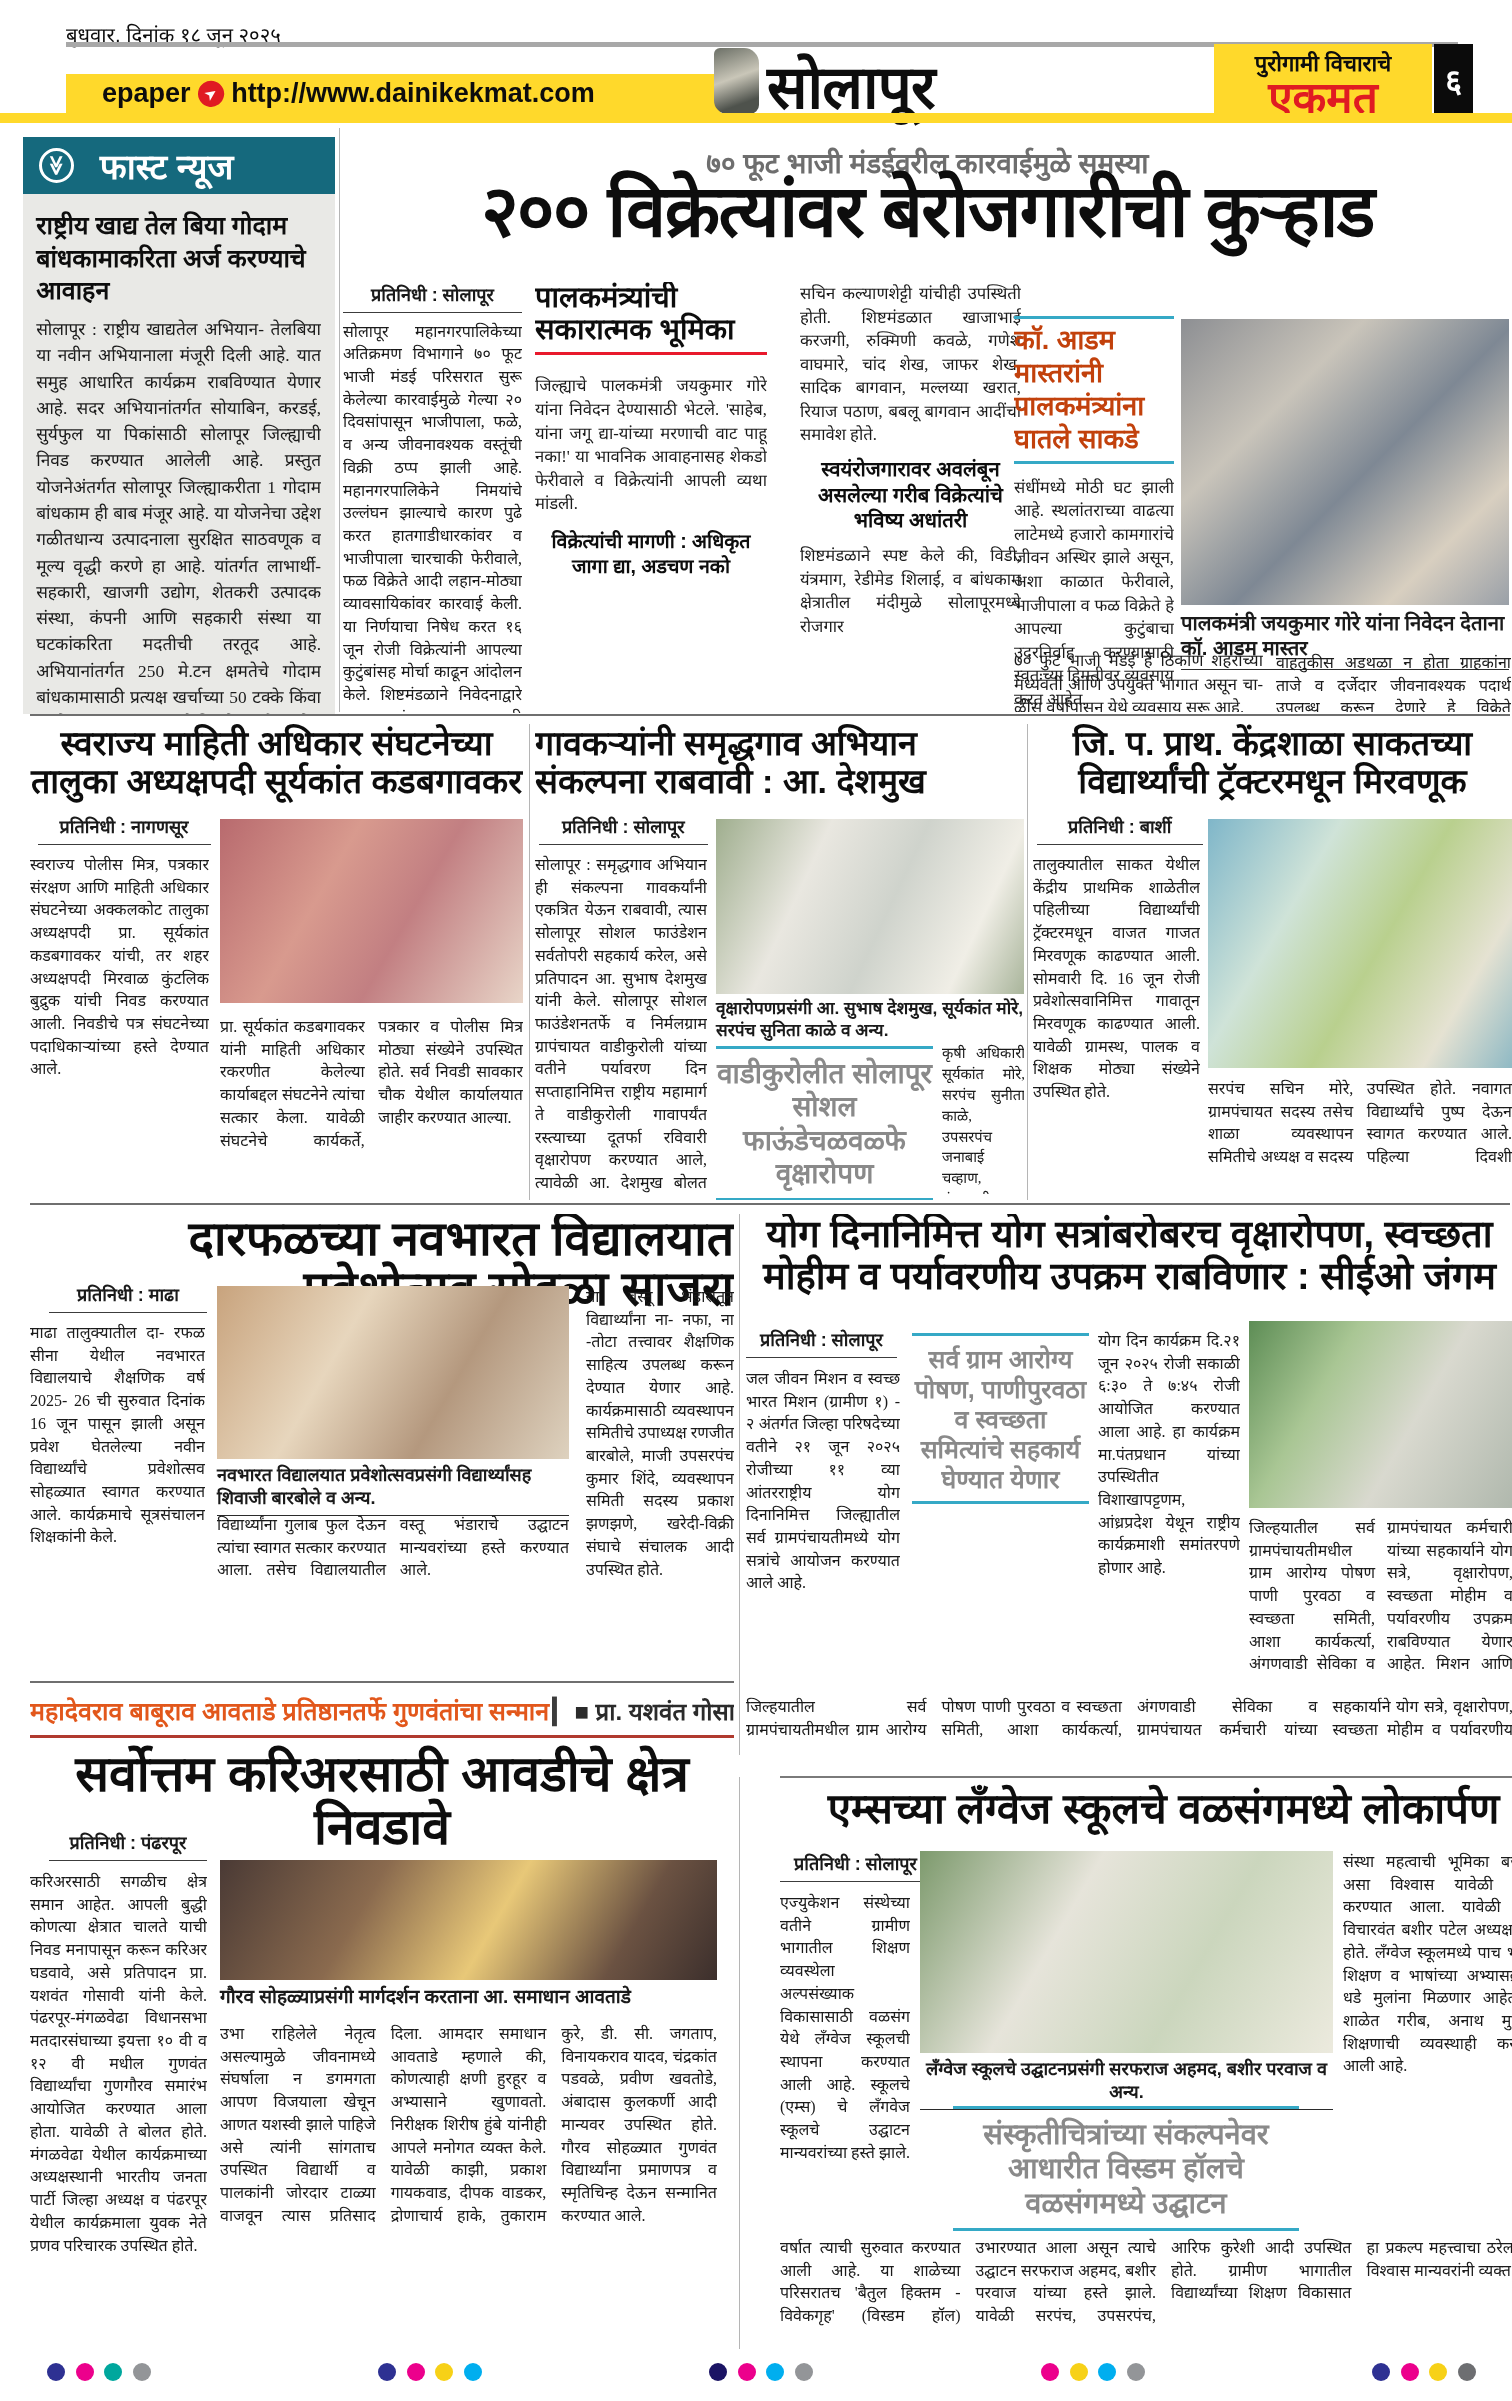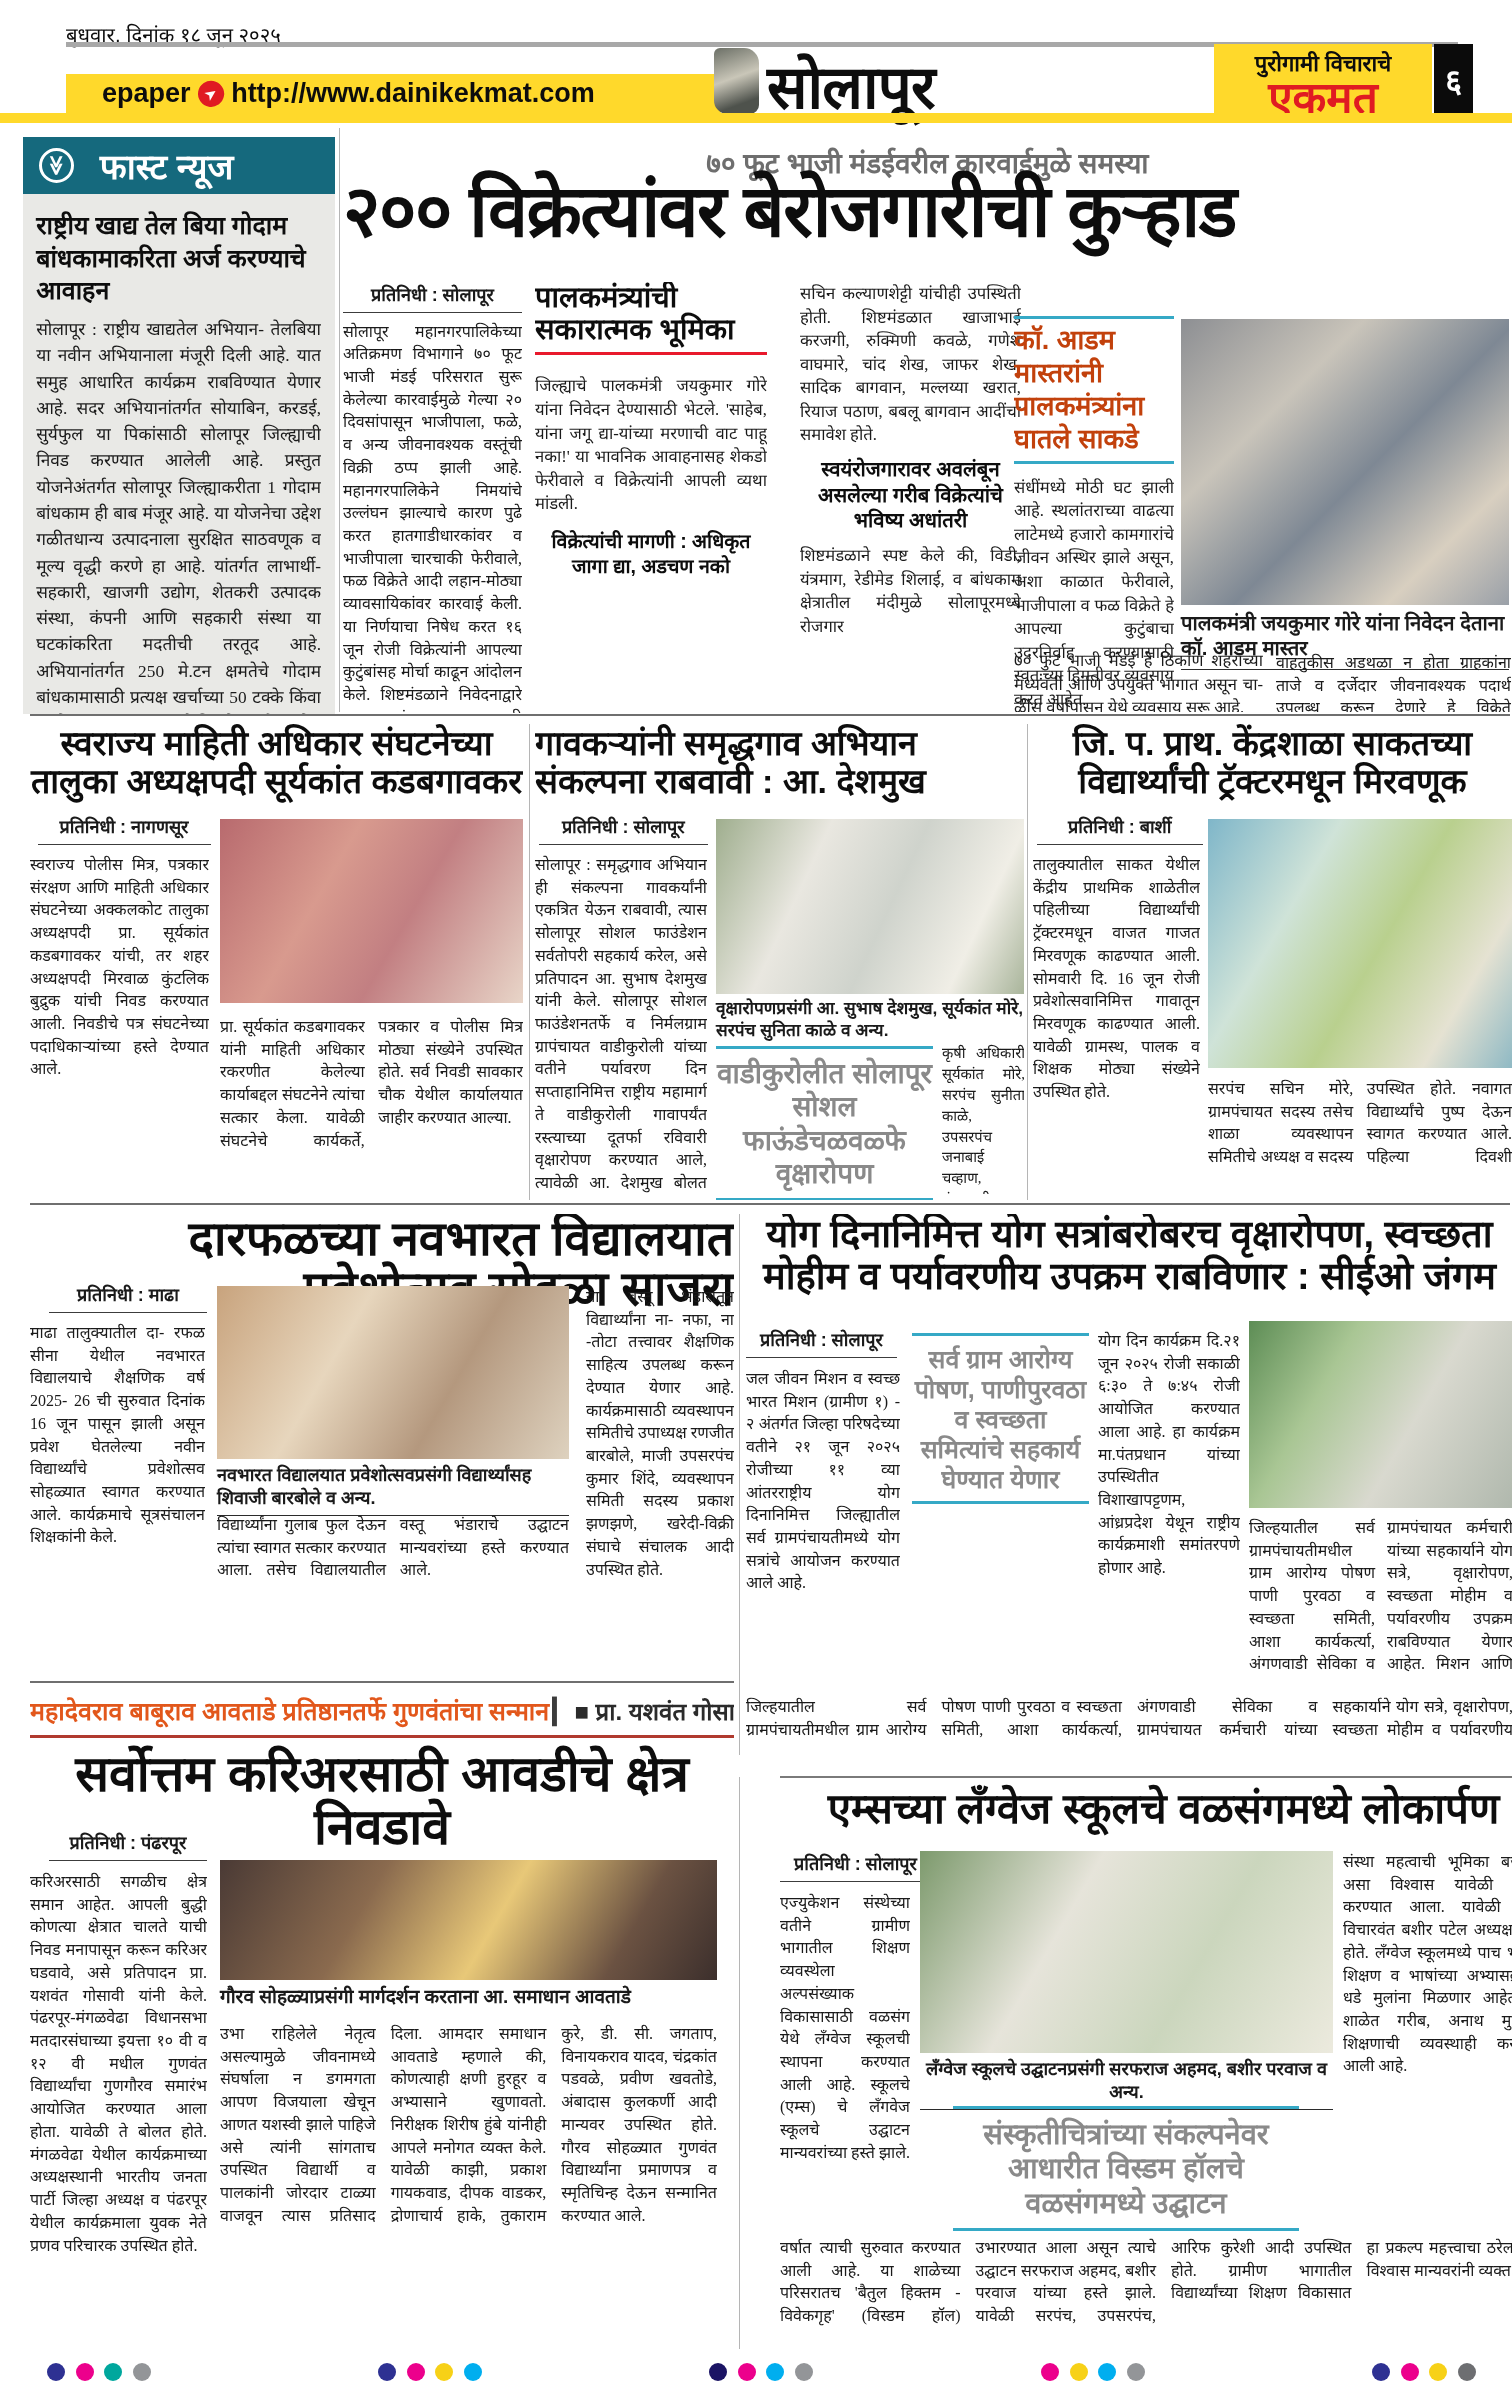--- a/index.html
+++ b/index.html
@@ -65,21 +65,21 @@
     <span class="hd" style="color:#fff;font-size:35px;margin-left:25.6px;">फास्ट न्यूज</span>
   </div>
   <div style="height:520px;background:#e9e9e6;padding:15px 13.6px;overflow:hidden;">
     <div class="hd" style="font-size:25px;line-height:1.3;margin-bottom:10.5px;">राष्ट्रीय खाद्य तेल बिया गोदाम बांधकामाकरिता अर्ज करण्याचे आवाहन</div>
     <div class="bodytxt" style="font-size:17.3px;line-height:1.52;height:422px;">सोलापूर : राष्ट्रीय खाद्यतेल अभियान- तेलबिया या नवीन अभियानाला मंजूरी दिली आहे. यात समुह आधारित कार्यक्रम राबविण्यात येणार आहे. सदर अभियानांतर्गत सोयाबिन, करडई, सुर्यफुल या पिकांसाठी सोलापूर जिल्ह्याची निवड करण्यात आलेली आहे. प्रस्तुत योजनेअंतर्गत सोलापूर जिल्ह्याकरीता 1 गोदाम बांधकाम ही बाब मंजूर आहे. या योजनेचा उद्देश गळीतधान्य उत्पादनाला सुरक्षित साठवणूक व मूल्य वृद्धी करणे हा आहे. यांतर्गत लाभार्थी- सहकारी, खाजगी उद्योग, शेतकरी उत्पादक संस्था, कंपनी आणि सहकारी संस्था या घटकांकरिता मदतीची तरतूद आहे. अभियानांतर्गत 250 मे.टन क्षमतेचे गोदाम बांधकामासाठी प्रत्यक्ष खर्चाच्या 50 टक्के किंवा रुपये 12.50 लाख यापैकी जे कमी असेल त्याप्रमाणे अनुदान अनुज्ञेय राहील. सदर बाब बँक कर्जाशी निगडीत असून इच्छूक अर्जदार यांनी शासनाच्या राष्ट्रीय खाद्यतेल अभियानाच्या संकेतस्थळावर अर्ज करावेत. अधिक माहितीसाठी जिल्हा अधिक्षक कृषी अधिकारी कार्यालयाशी संपर्क साधावा असे आवाहन जिल्हा अधिक्षक कृषी अधिकारी यांनी केले आहे.</div>
   </div>
 </div>
 <div class="vline" style="left:339px;top:128px;height:584px;"></div>
 
 <div class="abs hd" style="left:343px;top:143px;width:1169px;text-align:center;font-size:28px;color:#6e6e6e;font-weight:800;">७० फूट भाजी मंडईवरील कारवाईमुळे समस्या</div>
-<div class="abs hd" style="left:343px;top:175px;width:1169px;text-align:left;font-size:72px;line-height:1.0;letter-spacing:-1.5px;">२०० विक्रेत्यांवर बेरोजगारीची कुऱ्हाड</div>
+<div class="abs hd" style="left:343px;top:175px;width:1169px;text-align:center;font-size:72px;line-height:1.0;letter-spacing:-1.5px;">२०० विक्रेत्यांवर बेरोजगारीची कुऱ्हाड</div>
 
 <div class="abs" style="left:343px;top:282px;width:179px;height:431px;overflow:hidden;">
   <div class="byline" style="margin-bottom:7.5px;">प्रतिनिधी : सोलापूर</div>
   <div class="bodytxt" style="font-size:16px;">सोलापूर महानगरपालिकेच्या अतिक्रमण विभागाने ७० फूट भाजी मंडई परिसरात सुरू केलेल्या कारवाईमुळे गेल्या २० दिवसांपासून भाजीपाला, फळे, व अन्य जीवनावश्यक वस्तूंची विक्री ठप्प झाली आहे. महानगरपालिकेने निमयांचे उल्लंघन झाल्याचे कारण पुढे करत हातगाडीधारकांवर व भाजीपाला चारचाकी फेरीवाले, फळ विक्रेते आदी लहान-मोठ्या व्यावसायिकांवर कारवाई केली. या निर्णयाचा निषेध करत १६ जून रोजी विक्रेत्यांनी आपल्या कुटुंबांसह मोर्चा काढून आंदोलन केले. शिष्टमंडळाने निवेदनाद्वारे मागण्या मांडल्या असून सकाळी १०:३० वाजता सोलापूर रेल्वे स्थानकावर पालकमंत्र्यांची भेट घेण्यात आली.</div>
 </div>
 
 <div class="abs" style="left:535px;top:282px;width:232px;height:431px;overflow:hidden;">
   <div class="hd" style="font-size:29px;line-height:1.1;">पालकमंत्र्यांची सकारात्मक भूमिका</div>
   <div style="height:3px;background:#e8192c;margin:6px 0 9px 0;"></div>
   <div class="bodytxt" style="font-size:16.6px;margin-top:19.6px;">जिल्ह्याचे पालकमंत्री जयकुमार गोरे यांना निवेदन देण्यासाठी भेटले. 'साहेब, यांना जगू द्या-यांच्या मरणाची वाट पाहू नका!' या भावनिक आवाहनासह शेकडो फेरीवाले व विक्रेत्यांनी आपली व्यथा मांडली.</div>

